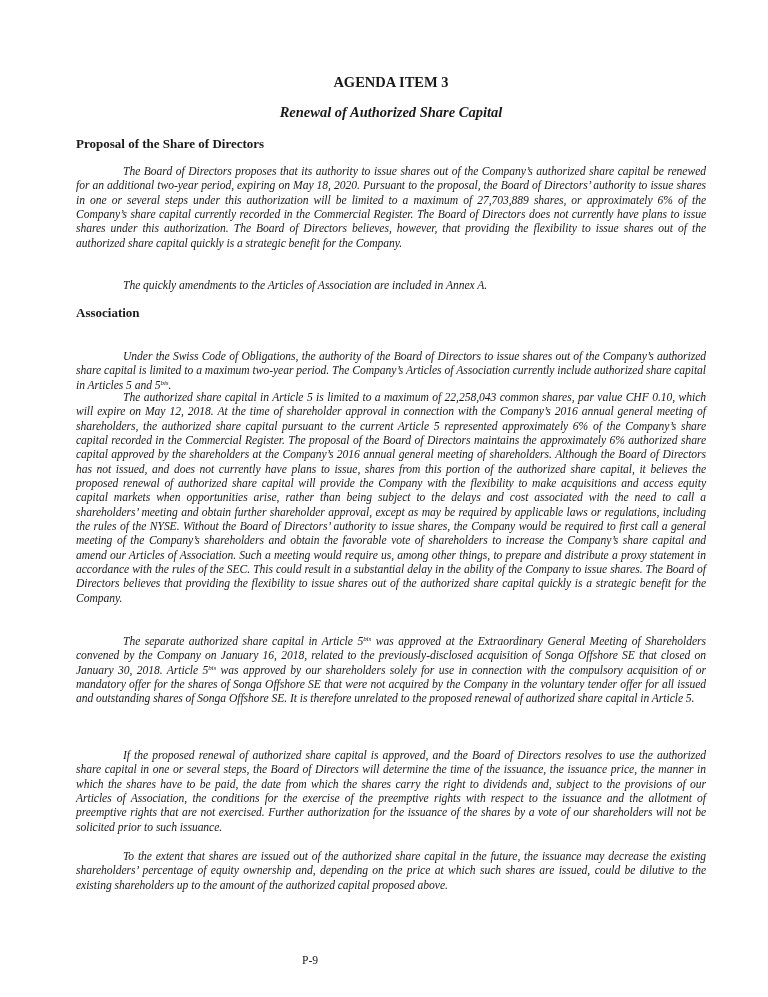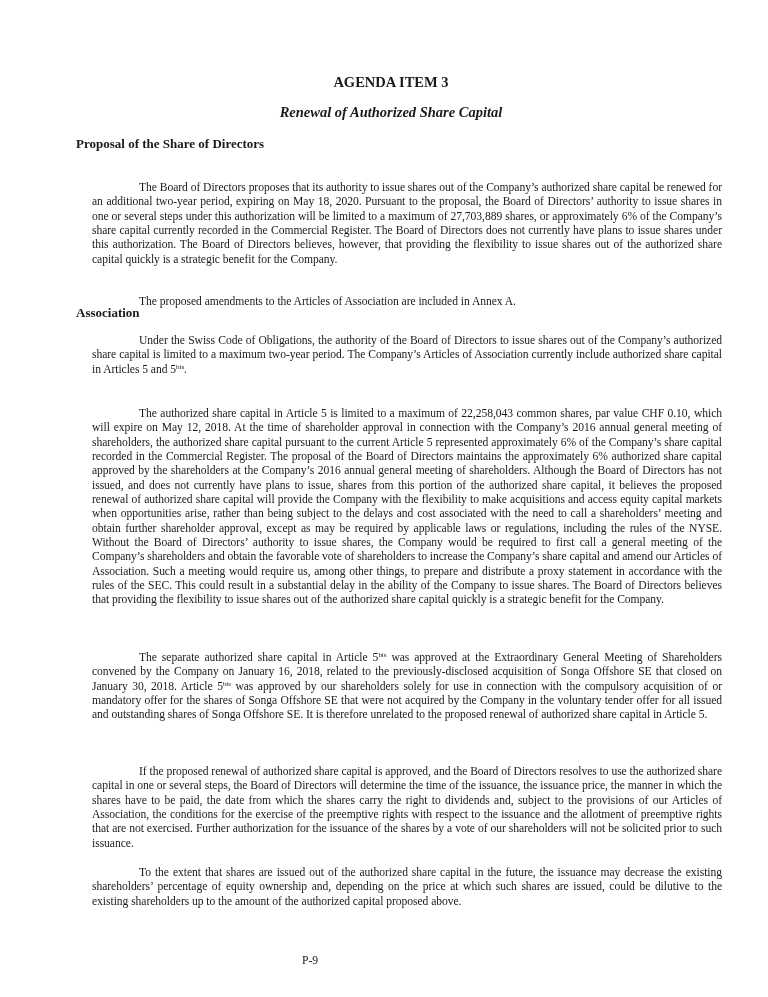--- a/index.html
+++ b/index.html
@@ -4,36 +4,36 @@
 <style>
   html, body { margin: 0; padding: 0; background: #ffffff; }
   body { width: 768px; height: 997px; position: relative; overflow: hidden;
          font-family: "Liberation Serif", "DejaVu Serif", serif; color: #1a1a1a; }
   .page { position: absolute; left: 76px; top: 0; width: 630px; }
   .title { position: absolute; left: 0; width: 630px; text-align: center; font-weight: bold; }
   .t1 { top: 74px; font-size: 14.5px; }
   .t2 { top: 104px; font-size: 14.5px; font-style: italic; }
   .h { position: absolute; left: 0; font-weight: bold; font-size: 13px; }
   .p { position: absolute; left: 0; width: 630px; font-size: 11.6px; line-height: 14.35px;
-       text-align: justify; text-indent: 47px; margin: 16px; letter-spacing: -0.05px; }
+       text-align: justify; text-indent: 47px; margin: 0; letter-spacing: -0.05px; font-style: italic; }
   sup { font-size: 7px; line-height: 0; vertical-align: 4px; }
   .footer { position: absolute; top: 954px; left: 0; width: 620px; text-align: center; font-size: 11.6px; }
 </style>
 </head>
 <body>
 
 <div class="page">
   <div class="title t1">AGENDA ITEM 3</div>
   <div class="title t2">Renewal of Authorized Share Capital</div>
 
   <div class="h" style="top:136px">Proposal of the Share of Directors</div>
   <p class="p" style="top:165px">The Board of Directors proposes that its authority to issue shares out of the Company’s authorized share capital be renewed for an additional two-year period, expiring on May 18, 2020. Pursuant to the proposal, the Board of Directors’ authority to issue shares in one or several steps under this authorization will be limited to a maximum of 27,703,889 shares, or approximately 6% of the Company’s share capital currently recorded in the Commercial Register. The Board of Directors does not currently have plans to issue shares under this authorization. The Board of Directors believes, however, that providing the flexibility to issue shares out of the authorized share capital quickly is a strategic benefit for the Company.</p>
-  <p class="p" style="top:279px">The proposed amendments to the Articles of Association are included in Annex A.</p>
+  <p class="p" style="top:279px">The quickly amendments to the Articles of Association are included in Annex A.</p>
 
   <div class="h" style="top:305px">Association</div>
-  <p class="p" style="top:318px"><span>Under the Swiss Code of Obligations, the authority of the Board of Directors to issue shares out of the Company’s authorized share capital is limited to a maximum two-year period. The Company’s Articles of Association currently include authorized share capital in Articles 5 and 5</span><sup>bis</sup><span>.</span></p>
+  <p class="p" style="top:350px"><span>Under the Swiss Code of Obligations, the authority of the Board of Directors to issue shares out of the Company’s authorized share capital is limited to a maximum two-year period. The Company’s Articles of Association currently include authorized share capital in Articles 5 and 5</span><sup>bis</sup><span>.</span></p>
   <p class="p" style="top:391px">The authorized share capital in Article 5 is limited to a maximum of 22,258,043 common shares, par value CHF 0.10, which will expire on May 12, 2018. At the time of shareholder approval in connection with the Company’s 2016 annual general meeting of shareholders, the authorized share capital pursuant to the current Article 5 represented approximately 6% of the Company’s share capital recorded in the Commercial Register. The proposal of the Board of Directors maintains the approximately 6% authorized share capital approved by the shareholders at the Company’s 2016 annual general meeting of shareholders. Although the Board of Directors has not issued, and does not currently have plans to issue, shares from this portion of the authorized share capital, it believes the proposed renewal of authorized share capital will provide the Company with the flexibility to make acquisitions and access equity capital markets when opportunities arise, rather than being subject to the delays and cost associated with the need to call a shareholders’ meeting and obtain further shareholder approval, except as may be required by applicable laws or regulations, including the rules of the NYSE. Without the Board of Directors’ authority to issue shares, the Company would be required to first call a general meeting of the Company’s shareholders and obtain the favorable vote of shareholders to increase the Company’s share capital and amend our Articles of Association. Such a meeting would require us, among other things, to prepare and distribute a proxy statement in accordance with the rules of the SEC. This could result in a substantial delay in the ability of the Company to issue shares. The Board of Directors believes that providing the flexibility to issue shares out of the authorized share capital quickly is a strategic benefit for the Company.</p>
   <p class="p" style="top:635px"><span>The separate authorized share capital in Article 5</span><sup>bis</sup><span> was approved at the Extraordinary General Meeting of Shareholders convened by the Company on January 16, 2018, related to the previously-disclosed acquisition of Songa Offshore SE that closed on January 30, 2018. Article 5</span><sup>bis</sup><span> was approved by our shareholders solely for use in connection with the compulsory acquisition of or mandatory offer for the shares of Songa Offshore SE that were not acquired by the Company in the voluntary tender offer for all issued and outstanding shares of Songa Offshore SE. It is therefore unrelated to the proposed renewal of authorized share capital in Article 5.</span></p>
   <p class="p" style="top:749px">If the proposed renewal of authorized share capital is approved, and the Board of Directors resolves to use the authorized share capital in one or several steps, the Board of Directors will determine the time of the issuance, the issuance price, the manner in which the shares have to be paid, the date from which the shares carry the right to dividends and, subject to the provisions of our Articles of Association, the conditions for the exercise of the preemptive rights with respect to the issuance and the allotment of preemptive rights that are not exercised. Further authorization for the issuance of the shares by a vote of our shareholders will not be solicited prior to such issuance.</p>
   <p class="p" style="top:850px">To the extent that shares are issued out of the authorized share capital in the future, the issuance may decrease the existing shareholders’ percentage of equity ownership and, depending on the price at which such shares are issued, could be dilutive to the existing shareholders up to the amount of the authorized capital proposed above.</p>
 </div>
 
 <div class="footer">P-9</div>
 
 </body></html>

